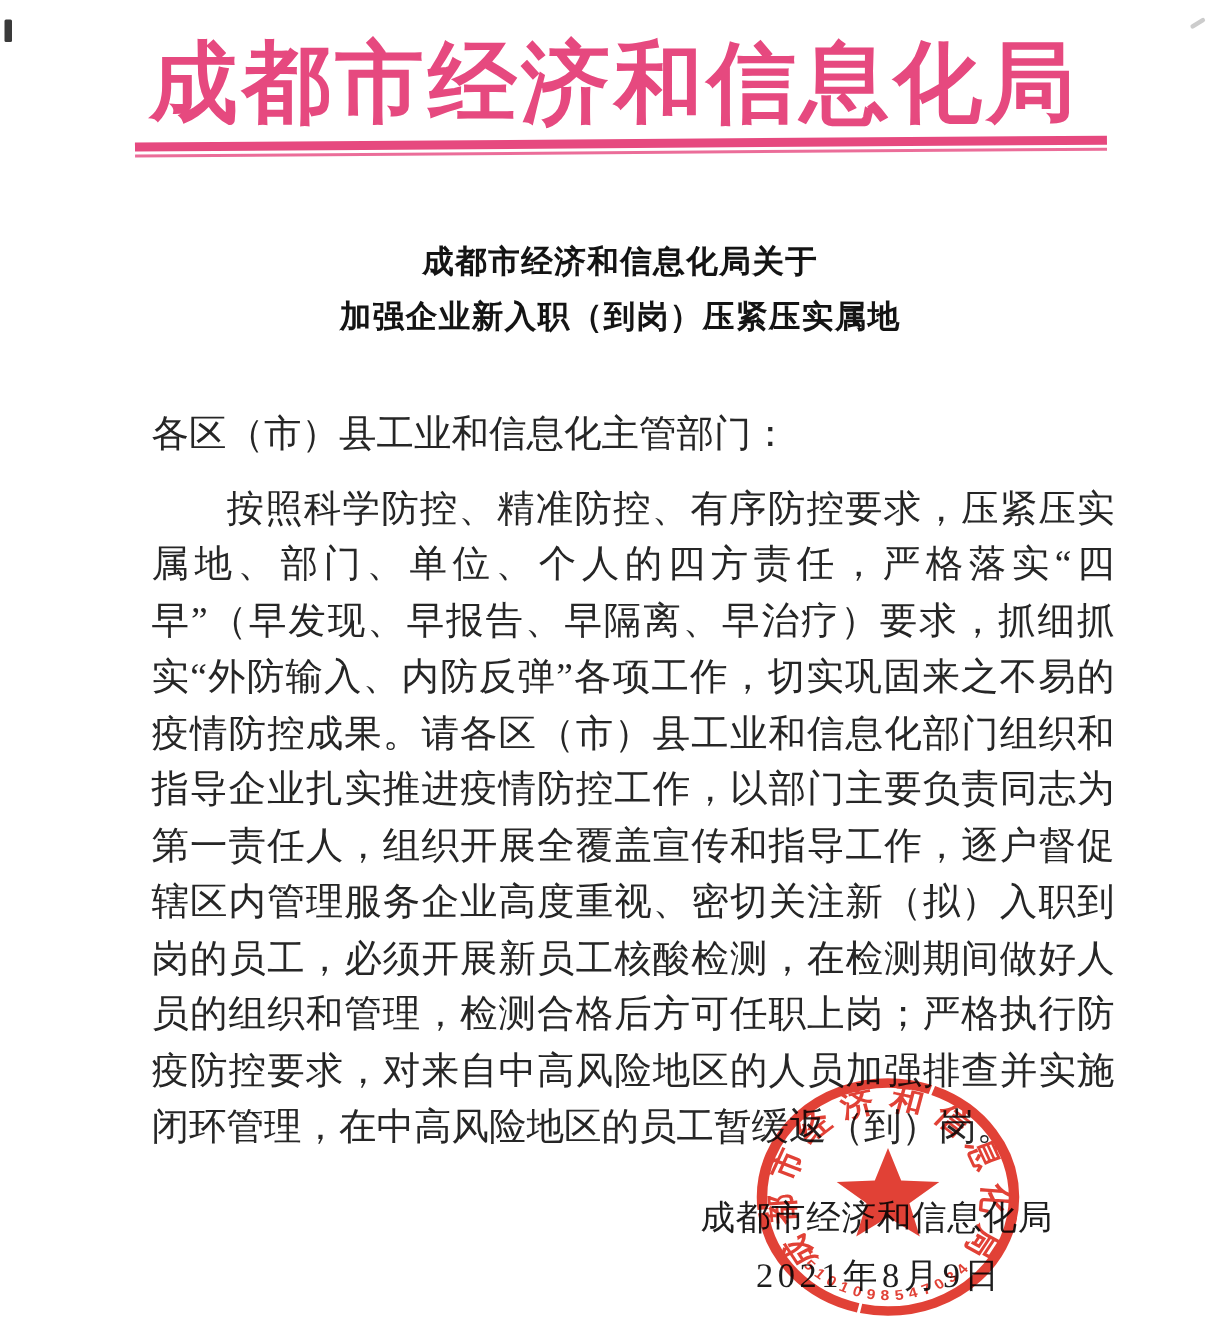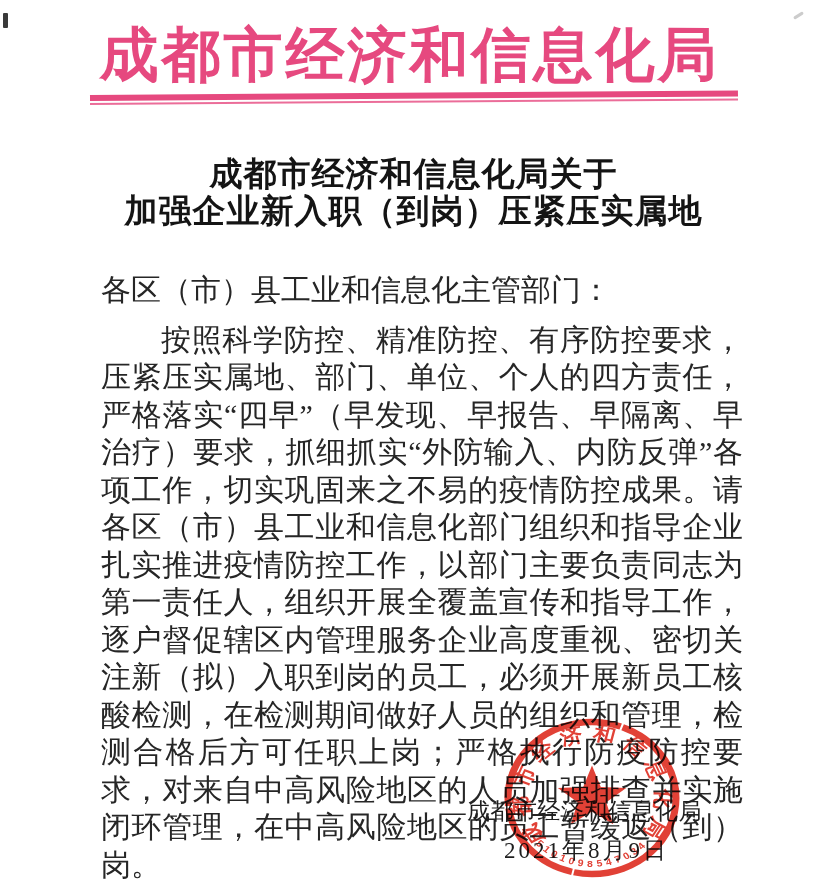--- a/index.html
+++ b/index.html
@@ -25,28 +25,28 @@
     position:absolute;left:90px;top:95px;width:648px;
     transform:rotate(-0.4deg);transform-origin:left center;
   }
   .letterhead-rule .bar-thick{height:6px;background:var(--header-pink,#e6497f);}
   .letterhead-rule .bar-gap{height:2px;background:transparent;}
   .letterhead-rule .bar-thin{height:2px;background:var(--header-pink,#e6497f);opacity:.8;}
 
   .doc-title{
     position:absolute;top:156px;left:8px;right:0;
     text-align:center;
-    font-size:33px;line-height:37px;font-weight:bold;
+    font-size:21px;line-height:37px;font-weight:bold;
     color:#141414;
     letter-spacing:1px;
   }
 
   .doc-body{
     position:absolute;left:101px;top:271px;width:642px;
-    font-size:30px;line-height:37.5px;
+    font-size:25px;line-height:37.5px;
     color:var(--ink,#262626);
     text-align:justify;
     text-justify:inter-ideograph;
   }
   .doc-body p{margin:0;}
   .doc-body .paragraph{text-indent:2em;margin-top:12px;}
   .doc-body .closing{text-indent:2.6em;}
 
   .sig-name{
     position:absolute;left:467px;top:796px;

